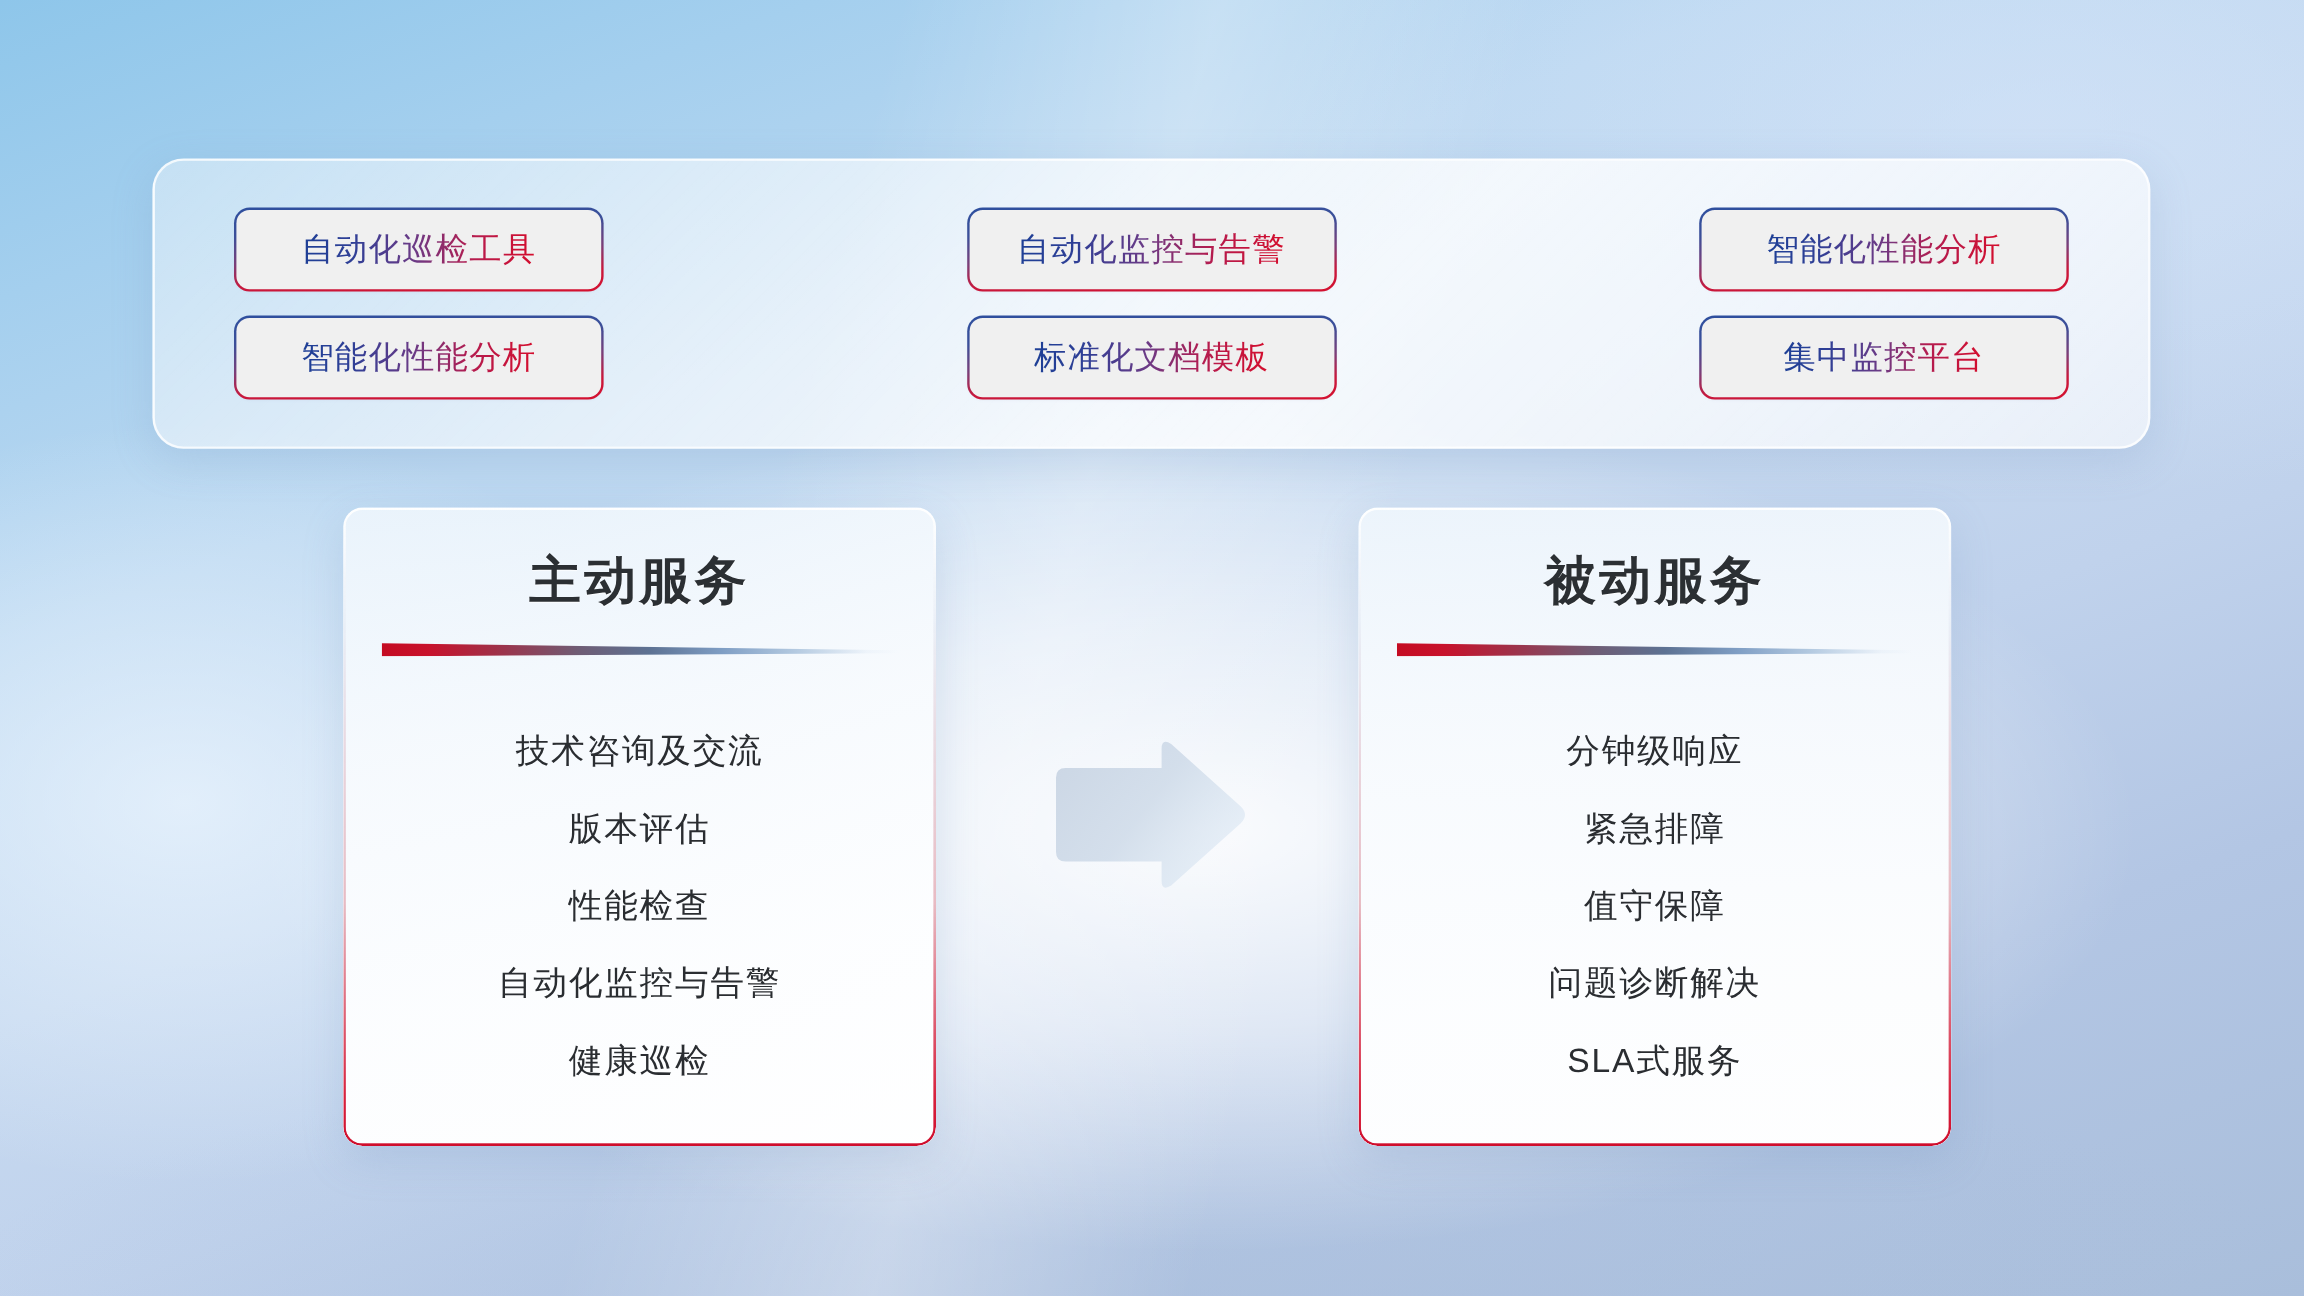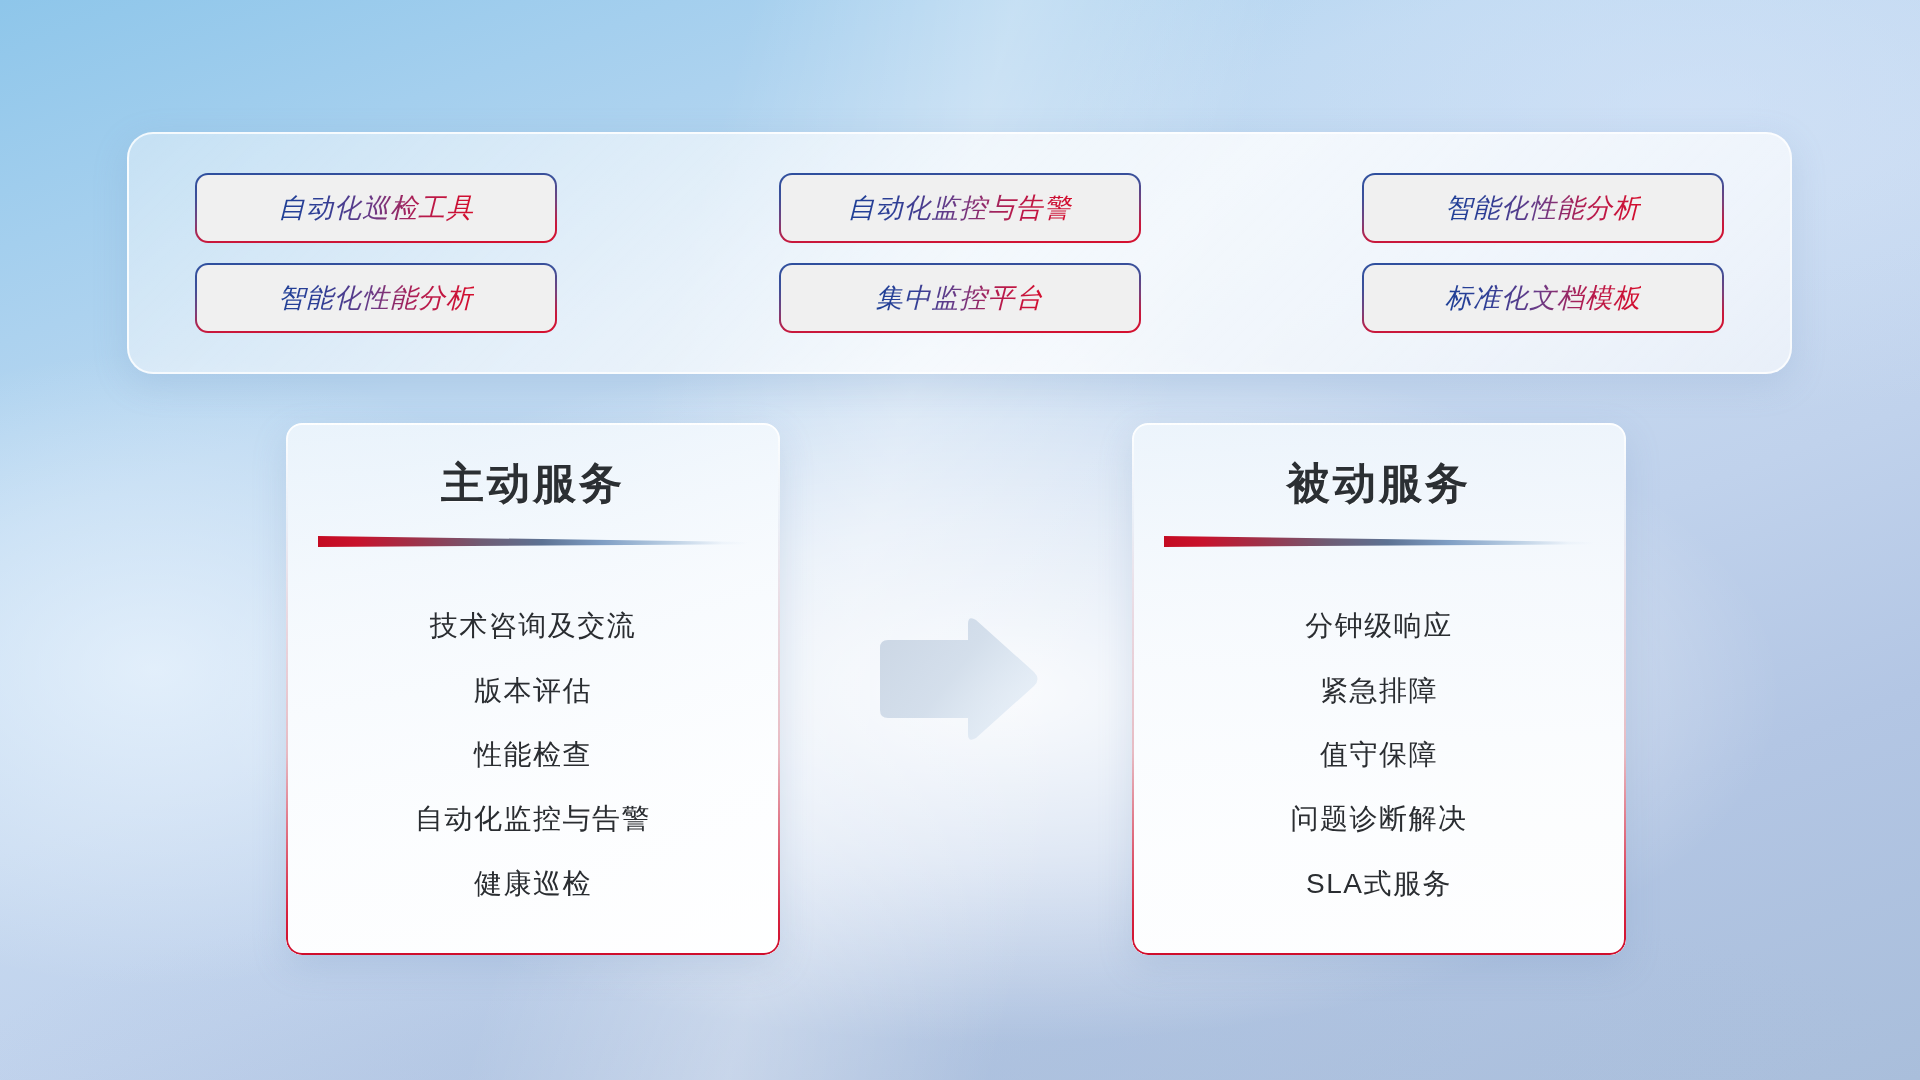--- a/index.html
+++ b/index.html
@@ -83,30 +83,29 @@
     padding: 0 68px;
   }
   .pill-row {
     display: flex;
     justify-content: space-between;
     align-items: center;
   }
 
   .pill {
     position: relative;
-    width: 358px;
+    width: 304px;
     height: 66px;
     border-radius: 12px;
     display: flex;
     align-items: center;
     justify-content: center;
     background: #f0f0f0;
     
     box-shadow: 0 1px 3px rgba(130,155,195,0.22);
-    font-style: italic;
   }
   .pill::before {
     content: "";
     position: absolute;
     inset: -2px;
     border-radius: 13px;
     background: linear-gradient(177deg,
         #2e4f9e 0%,
         #3b4f99 28%,
         #7a3f79 55%,
@@ -269,24 +268,24 @@
       <div class="pill">
         <span class="pill-label">智能化性能分析</span>
       </div>
     </div>
 
     <div class="pill-row">
       <div class="pill">
         <span class="pill-label">智能化性能分析</span>
       </div>
       <div class="pill">
+        <span class="pill-label">标准化文档模板</span>
+      </div>
+      <div class="pill">
         <span class="pill-label">集中监控平台</span>
-      </div>
-      <div class="pill">
-        <span class="pill-label">标准化文档模板</span>
       </div>
     </div>
 
   </div>
 
   <div class="card" id="card-proactive">
     <div class="card-inner">
       <div class="card-title">主动服务</div>
       <div class="card-divider">
           <i></i>

